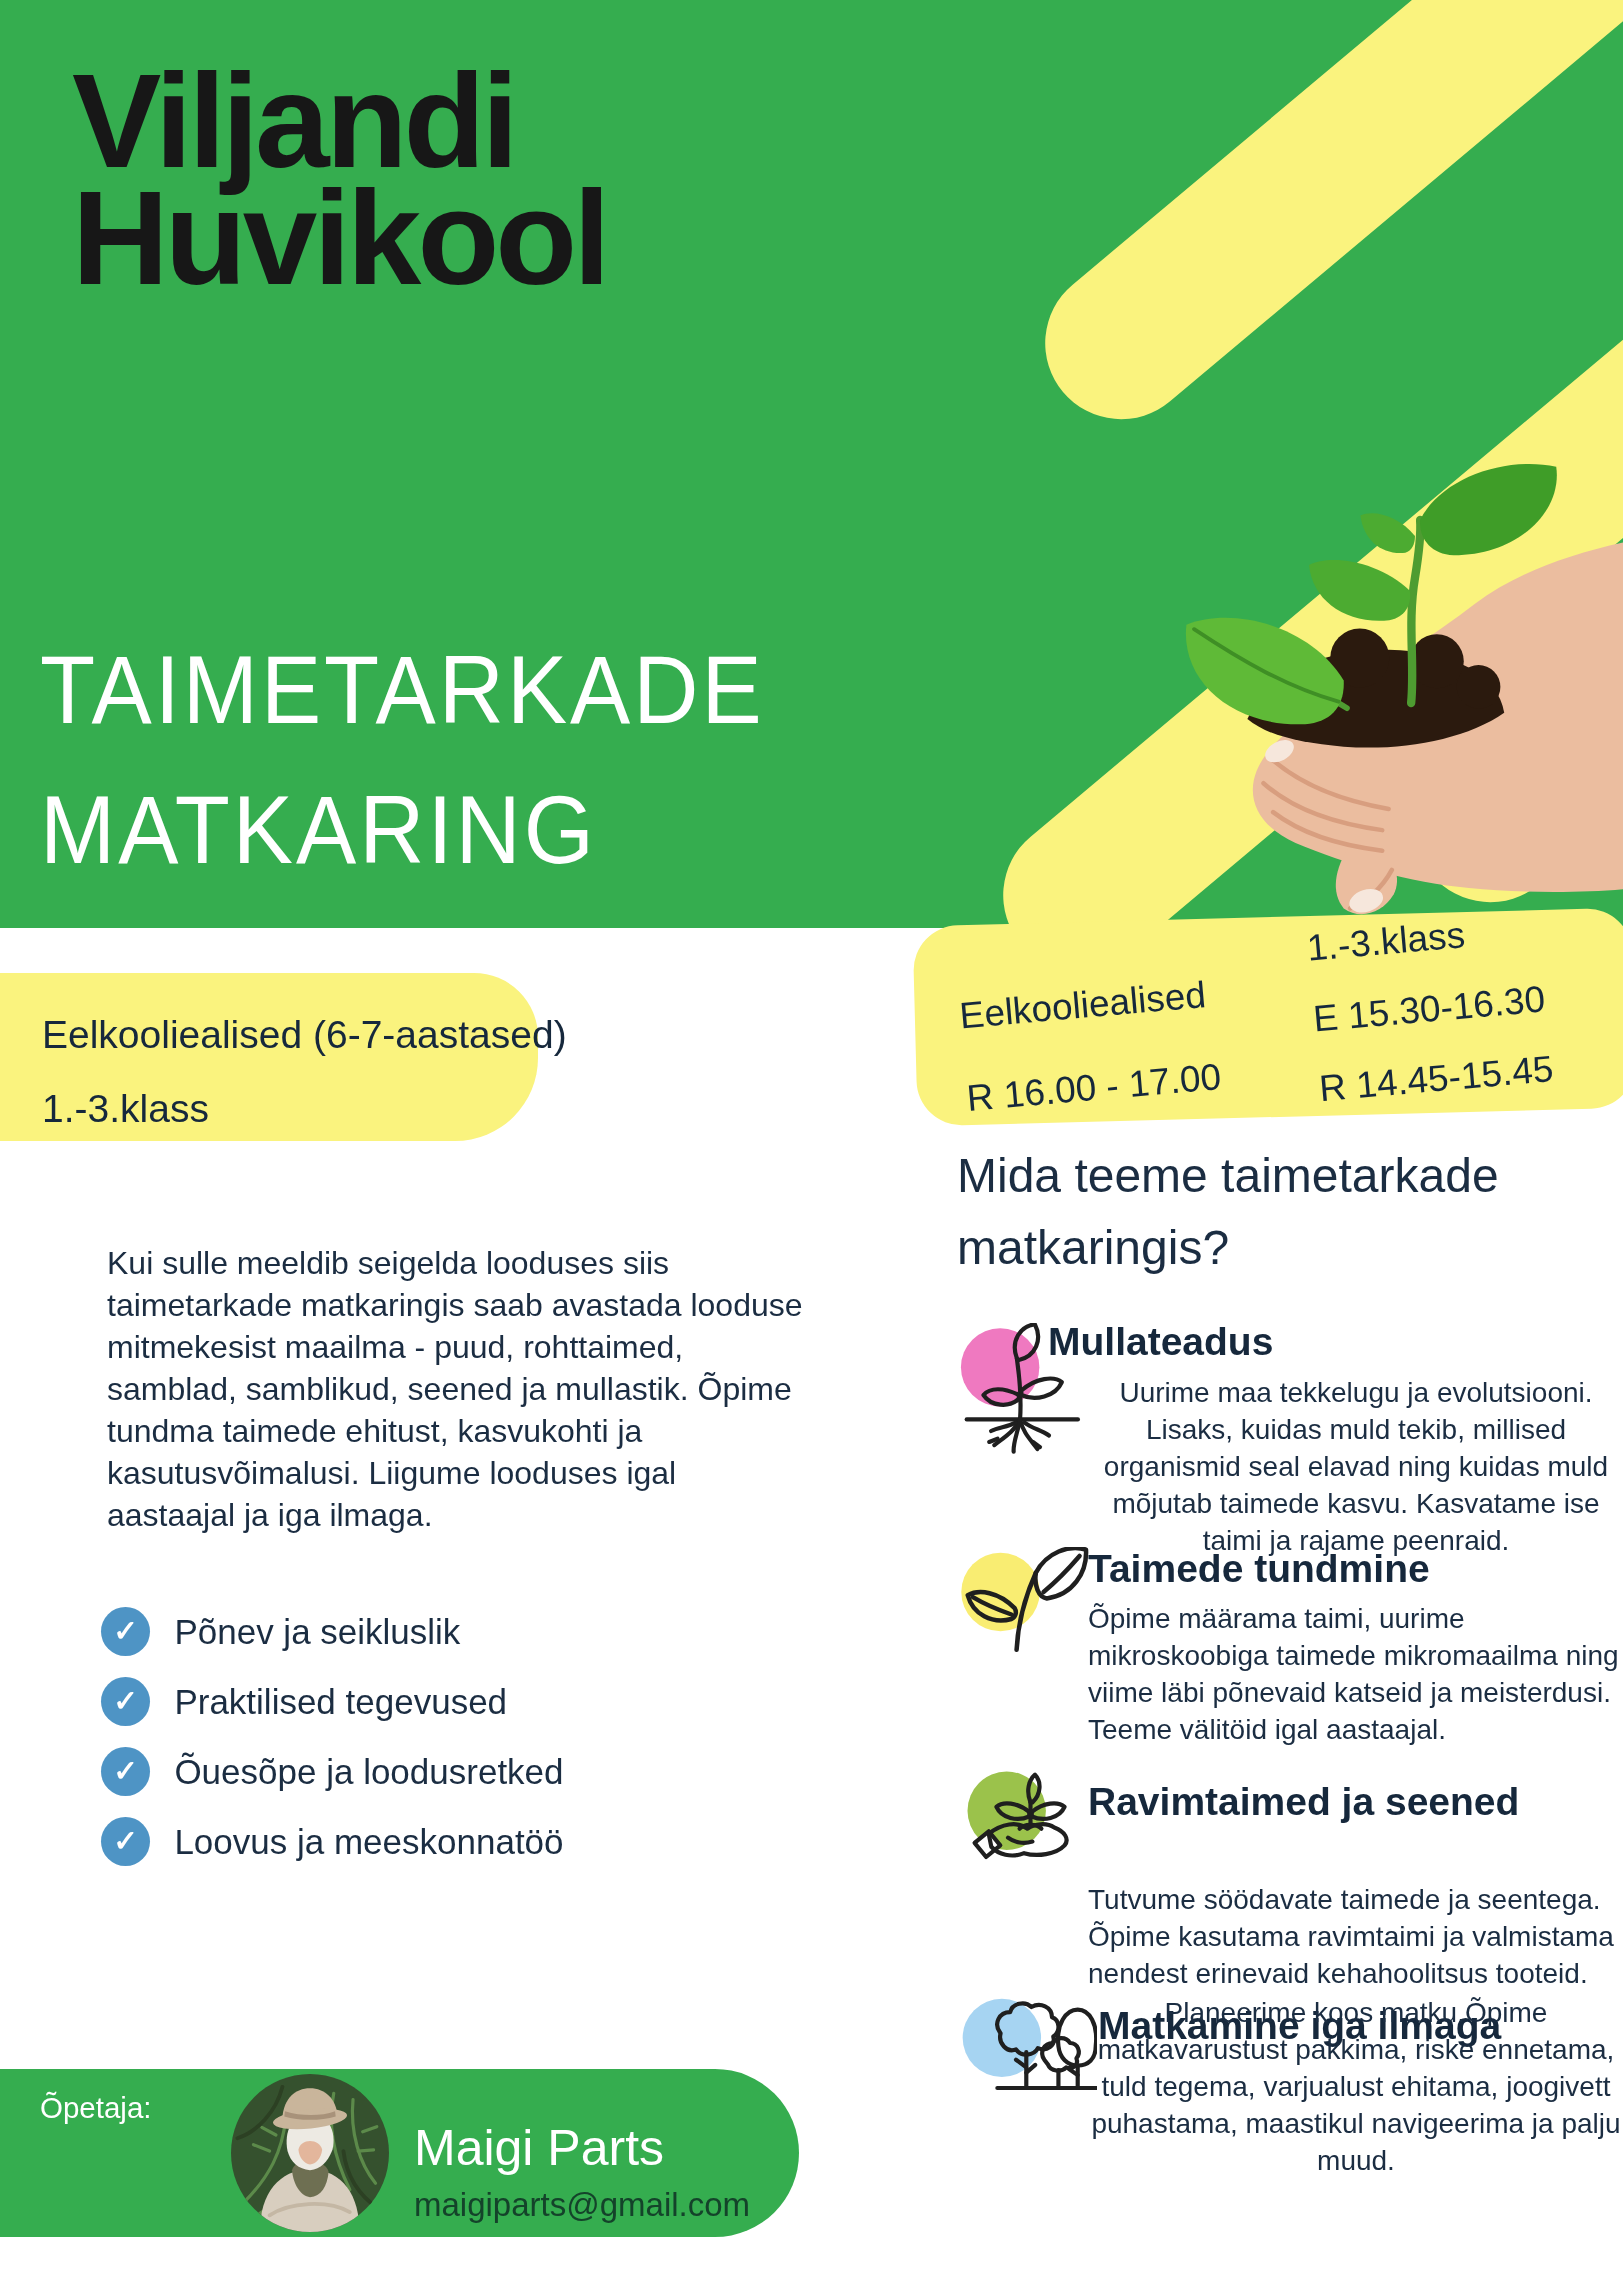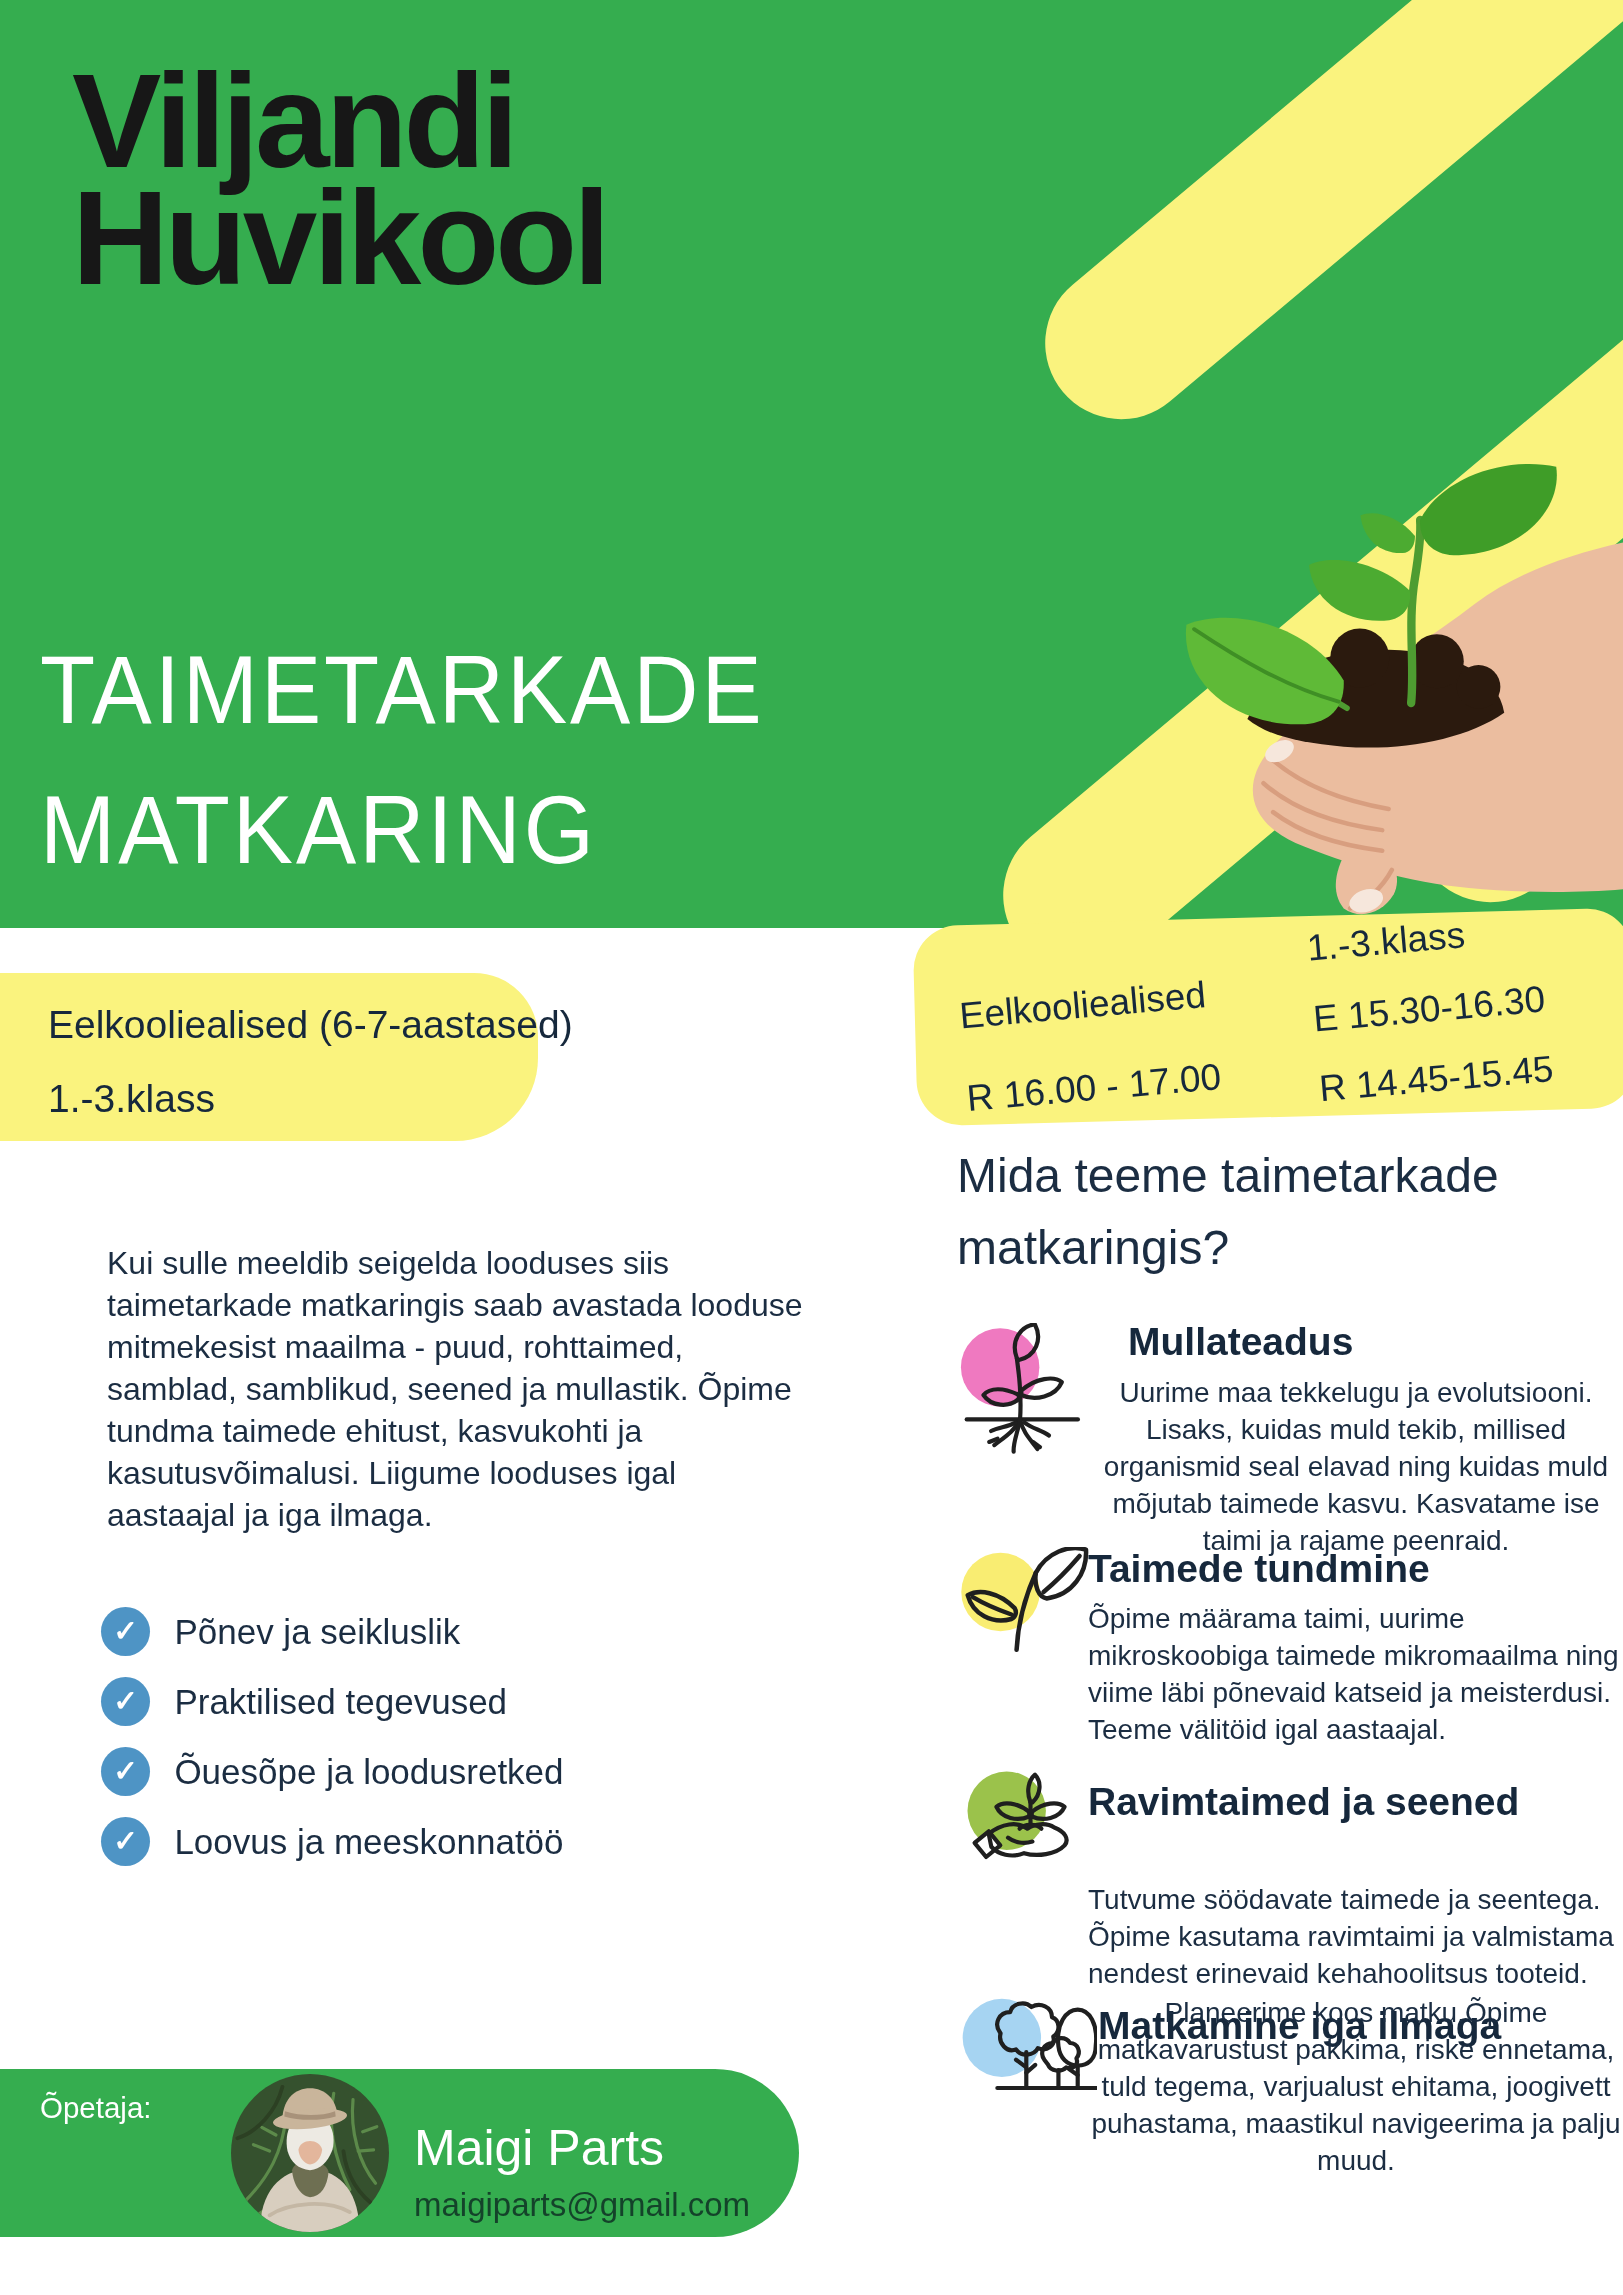--- a/index.html
+++ b/index.html
@@ -18,21 +18,21 @@
   .logo{position:absolute; left:72px; top:62px; color:#171717; font-weight:700;
         font-size:134px; line-height:117px; letter-spacing:-3.9px;}
   .hero-title{position:absolute; left:40px; color:#ffffff; font-size:96px;
         letter-spacing:3.2px; line-height:96px; transform:scaleX(.94); transform-origin:0 0;
         white-space:nowrap; font-weight:400;}
   .hero-title.l1{top:642px;} .hero-title.l2{top:782px;}
   .hand-art{position:absolute; left:1058px; top:459px; width:565px; height:488px; z-index:3;}
   
   .audience{position:absolute; left:0; top:973px; width:538px; height:168px; z-index:2;
         background:#FAF37E; border-radius:0 64px 83px 0;}
-  .audience .t{position:absolute; left:48px; font-size:39px; color:#16283C; white-space:nowrap;}
+  .audience .t{position:absolute; left:42px; font-size:39px; color:#16283C; white-space:nowrap;margin-top:10px;}
   .audience .t.l1{top:29.5px;} .audience .t.l2{top:104px;}
   .schedule{position:absolute; left:915px; top:917px; width:719px; height:200px; z-index:4;
         background:#FAF37E; border-radius:45px; transform:rotate(-1.5deg);}
   .schedule .inner{position:absolute; inset:0; transform:rotate(-3.5deg);}
   .schedule .t{position:absolute; font-size:37px; color:#16283C; white-space:nowrap;}
   .sch-g1{left:46px;  top:51px;}  .sch-t1{left:46px;  top:134px;}
   .sch-g2{left:398px; top:14px;}  .sch-t2{left:398px; top:85px;} .sch-t3{left:398px; top:155px;}
   
   .intro{position:absolute; left:107px; top:1230px; width:697px;
         font-size:32px; line-height:42px; color:#1B2D42;margin-top:12px;}
@@ -150,21 +150,21 @@
       <path d="M12,150 H185"></path>
       <path d="M95,150 C85,170 70,178 55,190"></path>
       <path d="M95,150 C100,172 112,182 122,196"></path>
       <path d="M95,150 C92,168 84,185 85,200"></path>
       <path d="M88,155 C75,162 62,162 50,168"></path>
       <path d="M102,155 C115,165 128,166 140,175"></path>
       <path d="M60,180 l-13,5"></path>
         <path d="M115,185 l11,8"></path>
     </g>
   </svg>
-  <div class="section-title" style="left:1128px; top:1320px;">Mullateadus</div>
+  <div class="section-title" style="left:1048px; top:1320px;">Mullateadus</div>
   <div class="section-body" style="left:1088px; top:1374px;text-align:center;">Uurime maa tekkelugu ja evolutsiooni. Lisaks, kuidas muld tekib, millised organismid seal elavad ning kuidas muld mõjutab taimede kasvu. Kasvatame ise taimi ja rajame peenraid.</div>
 
   <svg class="icon-art" style="left:960px; top:1547px;" viewBox="0 0 210 210">
     <circle cx="63" cy="70" r="61" fill="#F9ED72"></circle>
     <g fill="none" stroke="#1F1F1F" stroke-width="7" stroke-linecap="round" stroke-linejoin="round">
       <path d="M88,160 C90,120 100,80 118,40"></path>
       <path d="M118,40 C135,8 170,-4 196,4 C198,40 175,75 135,80 C122,78 115,60 118,40 Z"></path>
       <path d="M186,14 C168,35 148,55 130,70"></path>
       <path d="M85,95 C60,70 30,65 12,75 C20,105 50,120 80,112 C88,108 88,100 85,95 Z"></path>
       <path d="M20,78 C40,90 60,98 80,105"></path>

